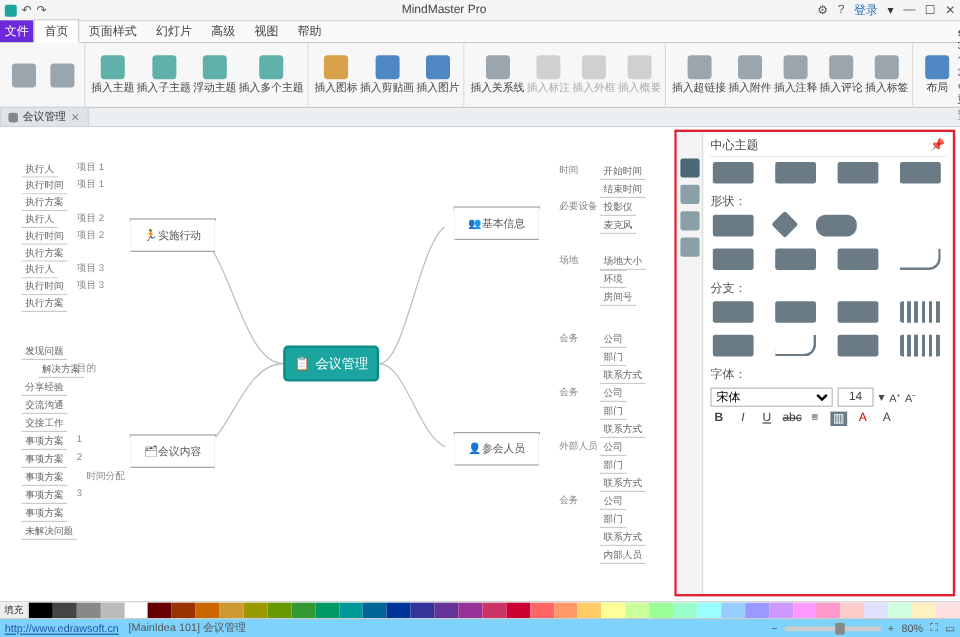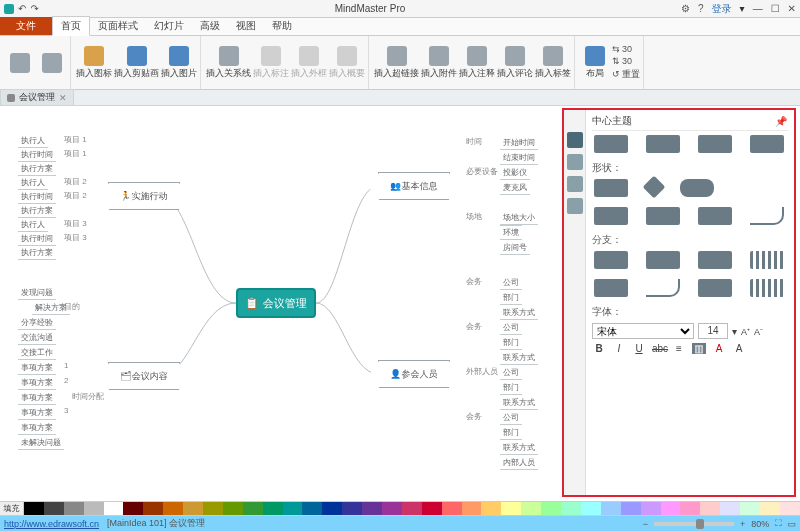--- a/index.html
+++ b/index.html
@@ -6,21 +6,21 @@
   body { width: 800px; height: 531px; background: #fff; font-size: 10px; color: #333; overflow: hidden; position: relative; }
   
   .titlebar { height: 18px; background: #f5f5f5; border-bottom: 1px solid #ccc; display: flex; align-items: center; padding: 0 4px; font-size: 10px; }
   .titlebar .left { width: 60px; display:flex; gap:4px; align-items:center;}
   .titlebar .center { flex: 1; text-align: center; color:#444;}
   .titlebar .right { width: 120px; display:flex; justify-content:flex-end; gap:8px; align-items:center;}
   .titlebar .icon { width: 10px; height: 10px; display:inline-block; }
   .titlebar .winbtn { font-size:10px; color:#555; cursor:default;}
   
   .menu-tabs { height: 18px; background: #fafafa; display:flex; align-items:flex-end; border-bottom:1px solid #ccc;}
-  .menu-tabs .file { background:#c2410c; color:#fff; padding:2px 16px; font-size:10px;}
+  .menu-tabs .file { background:#6d28d9; color:#fff; padding:2px 4px; font-size:10px;}
   .menu-tabs .tab { padding:2px 8px; font-size:10px; color:#444; }
   .menu-tabs .tab.active { background:#fff; border:1px solid #ccc; border-bottom:1px solid #fff; margin-bottom:-1px;}
   
   .ribbon { height: 54px; background:#f7f7f7; border-bottom:1px solid #ccc; display:flex; align-items:center; padding:0 2px; gap:2px;}
   .ribbon .group { display:flex; gap:2px; align-items:center; border-right:1px solid #ddd; padding:0 3px; height:100%;}
   .ribbon .big { display:flex; flex-direction:column; align-items:center; gap:1px; min-width:30px;}
   .ribbon .big .ico { width:20px; height:20px; background:#6fb4c8; border-radius:3px;}
   .ribbon .big .lbl { font-size:9px; color:#444; text-align:center; white-space:nowrap;}
   .ribbon .ico.grey { background:#9aa5ad;}
   .ribbon .ico.teal { background:#5fb0a8;}
@@ -107,20 +107,38 @@
   <div class="tab">帮助</div>
 </div>
 
 <div class="ribbon">
   <div class="group">
     <div class="big">
         <div class="ico grey"></div>
       </div>
     <div class="big">
         <div class="ico grey"></div>
+      </div>
+  </div>
+  <div class="group">
+    <div class="big">
+        <div class="ico teal"></div>
+        <div class="lbl">插入主题</div>
+      </div>
+    <div class="big">
+        <div class="ico teal"></div>
+        <div class="lbl">插入子主题</div>
+      </div>
+    <div class="big">
+        <div class="ico teal"></div>
+        <div class="lbl">浮动主题</div>
+      </div>
+    <div class="big">
+        <div class="ico teal"></div>
+        <div class="lbl">插入多个主题</div>
       </div>
   </div>
   <div class="group">
     <div class="big">
         <div class="ico orange"></div>
         <div class="lbl">插入图标</div>
       </div>
     <div class="big">
         <div class="ico blue"></div>
         <div class="lbl">插入剪贴画</div>

